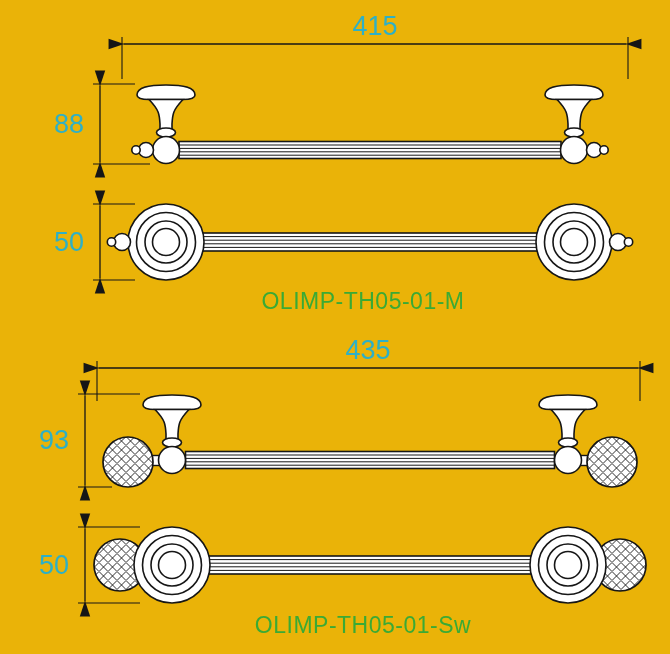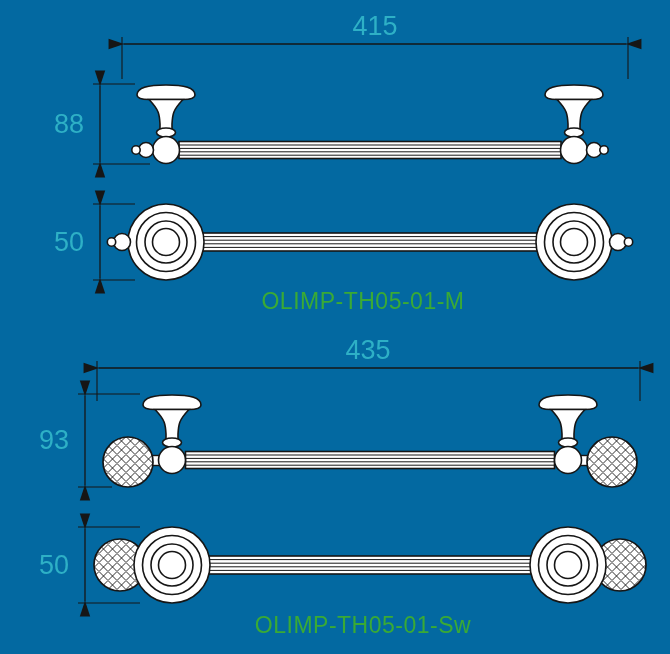--- a/index.html
+++ b/index.html
@@ -7,21 +7,21 @@
     padding: 0;
     background: #ffffff;
     width: 670px;
     height: 654px;
     overflow: hidden;
   }
   .page {
     position: relative;
     width: 670px;
     height: 654px;
-    background: #0369a1;
+    background: #eab308;
   }
   svg text {
     font-family: "Liberation Sans", "DejaVu Sans", sans-serif;
   }
   .dim-text  { font-size: 27px; }
   .label-text{ font-size: 23px; letter-spacing: 0.5px; }
   .draw    { fill: #ffffff; stroke: #161616; stroke-width: 1.6; }
   .rib     { stroke: #161616; stroke-width: 1; }
   .dimline { stroke: #161616; stroke-width: 1.3; fill: none; }
   .extline { stroke: #161616; stroke-width: 1.1; }

